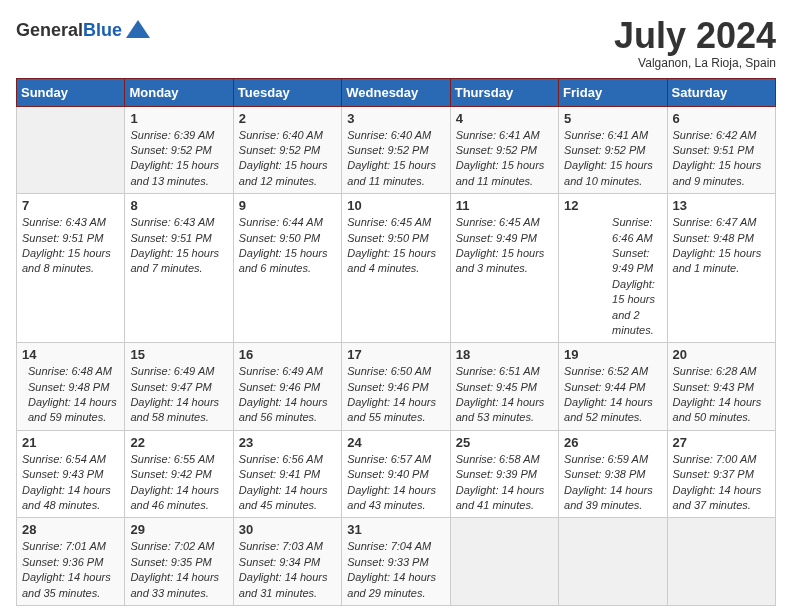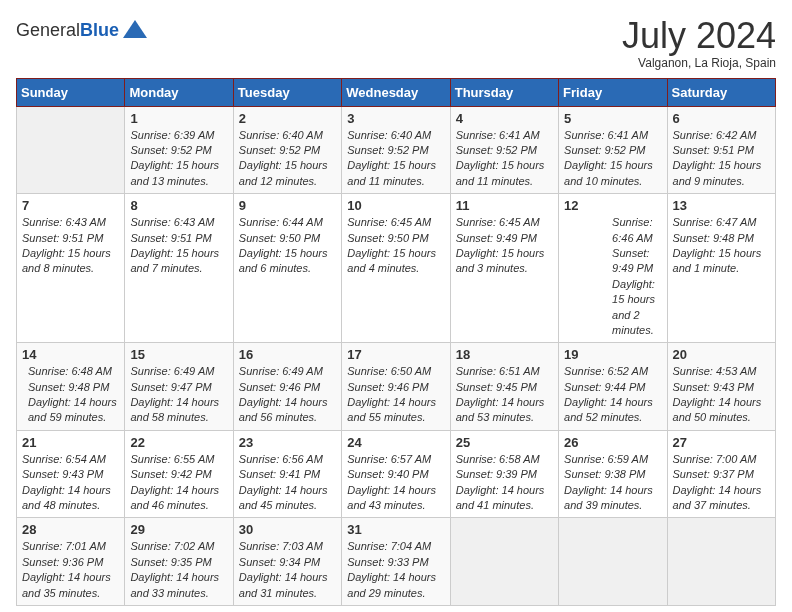--- a/index.html
+++ b/index.html
@@ -15,39 +15,39 @@
       justify-content: space-between;
       align-items: flex-start;
       margin-bottom: 8px;
     }
     .logo {
       display: flex;
       align-items: center;
     }
     .logo-text-general {
       font-size: 18px;
-      font-weight: normal;
+      font-weight: bold;
       color: #333;
     }
     .logo-text-blue {
       font-size: 18px;
       font-weight: bold;
       color: #1a5fb4;
     }
     .logo-icon {
       width: 28px;
       height: 28px;
       margin-left: 2px;
     }
     .title-area {
       text-align: right;
     }
     .month-title {
       font-size: 36px;
-      font-weight: normal;
+      font-weight: bold;
       color: #333;
       line-height: 1.1;
     }
     .location-title {
       font-size: 12px;
       color: #333;
     }
     table {
       width: 100%;
       border-collapse: collapse;
@@ -256,21 +256,21 @@
         </td>
         <td>
           <span class="day-number">19</span>
           <div class="day-info" style="white-space: pre-line;">Sunrise: 6:52 AM
 Sunset: 9:44 PM
 Daylight: 14 hours
 and 52 minutes.</div>
         </td>
         <td>
           <span class="day-number">20</span>
-          <div class="day-info" style="white-space: pre-line;">Sunrise: 4:53 AM
+          <div class="day-info" style="white-space: pre-line;">Sunrise: 6:28 AM
 Sunset: 9:43 PM
 Daylight: 14 hours
 and 50 minutes.</div>
         </td>
       </tr>
       <tr>
         <td>
           <span class="day-number">21</span>
           <div class="day-info" style="white-space: pre-line;">Sunrise: 6:54 AM
 Sunset: 9:43 PM

